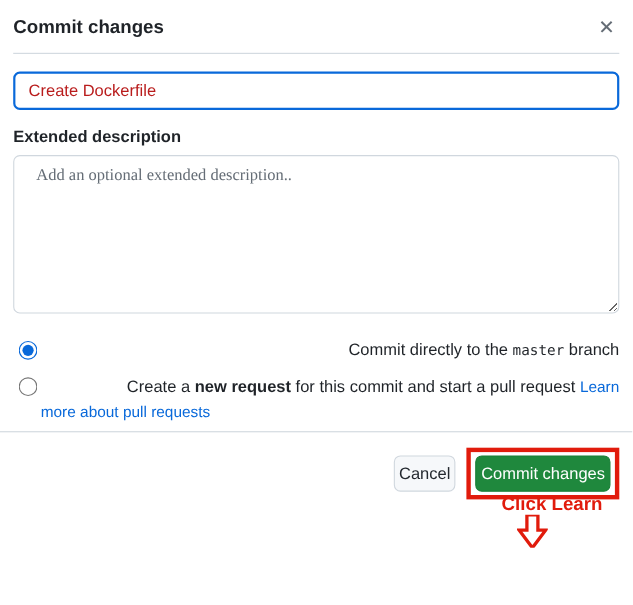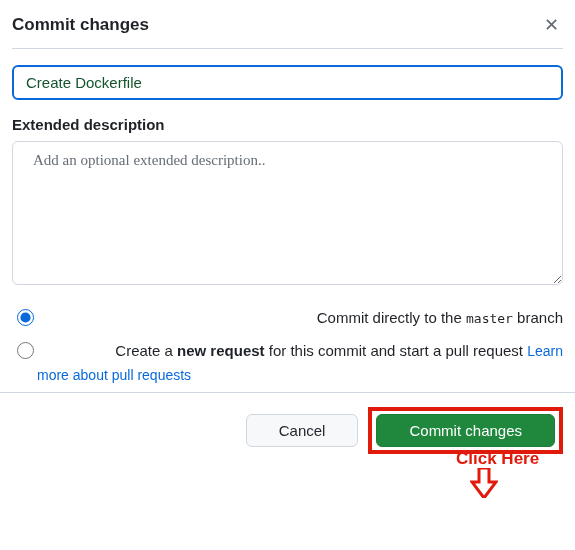--- a/index.html
+++ b/index.html
@@ -44,21 +44,21 @@
     font-size: 15px;
     margin-bottom: 8px;
   }
   .commit-input {
     width: 100%;
     padding: 7px 12px;
     font-size: 15px;
     border: 2px solid #0969da;
     border-radius: 6px;
     outline: none;
-    color: #14532d;
+    color: #b91c1c;
   }
   .desc-textarea {
     width: 100%;
     height: 144px;
     padding: 10px 20px;
     font-size: 15px;
     border: 1px solid #d0d7de;
     border-radius: 6px;
     resize: vertical;
     color: #1f2328;
@@ -101,21 +101,21 @@
     border-top: 1px solid #d0d7de;
     padding: 14px 12px;
     display: flex;
     justify-content: flex-end;
     gap: 10px;
     align-items: center;
   }
   .btn {
     font-size: 15px;
     font-weight: 500;
-    padding: 7px 32px;
+    padding: 7px 4px;
     border-radius: 6px;
     cursor: pointer;
     border: 1px solid #d0d7de;
     background: #f6f8fa;
     color: #24292f;
   }
   .btn-primary {
     background: #1f883d;
     border-color: #1a7f37;
     color: #fff;
@@ -177,19 +177,19 @@
   </div>
 </div>
 
 <div class="footer">
   <button class="btn">Cancel</button>
   <span class="highlight-box">
     <button class="btn btn-primary">Commit changes</button>
   </span>
 </div>
 
-<div class="callout" style="left:456px; top:449px;">Click Here</div>
+<div class="callout" style="left:456px; top:449px;">Click Learn</div>
 
 <div class="arrow-down" style="left:470px; top:468px;">
   <svg width="28" height="30" viewBox="0 0 28 30">
     <path d="M9 0 H19 V14 H26 L14 30 L2 14 H9 Z" fill="none" stroke="#e11b0c" stroke-width="3" stroke-linejoin="miter"></path>
   </svg>
 </div>
 
 </body></html>

